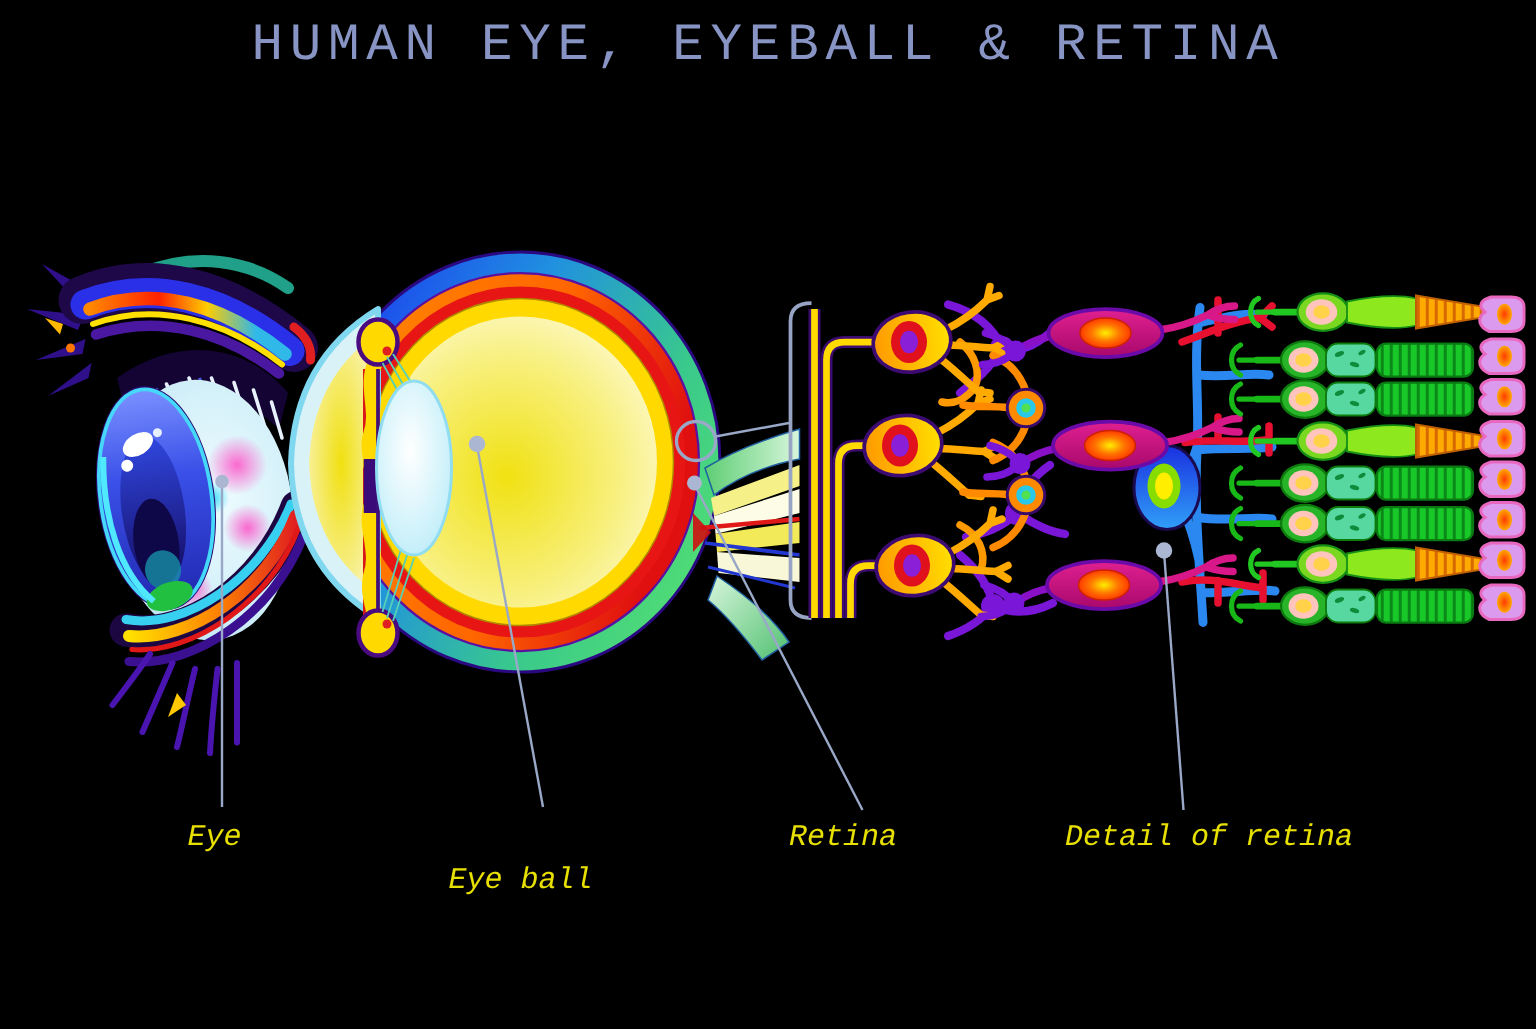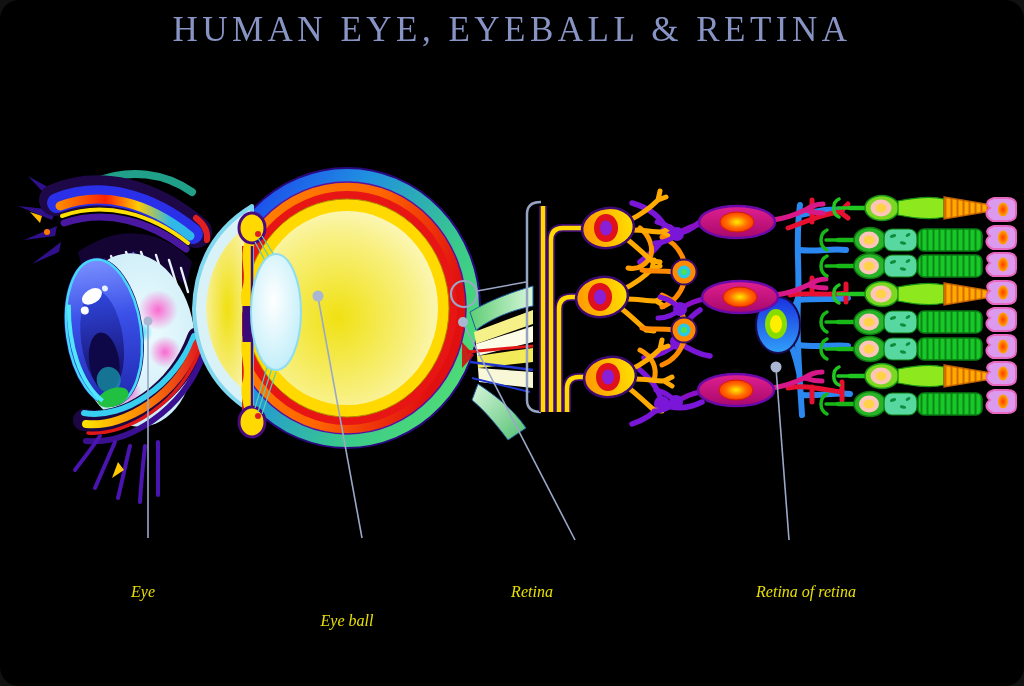--- a/index.html
+++ b/index.html
@@ -1,27 +1,27 @@
 <!DOCTYPE html>
 <html style="--bg: #000000; --title-color: #8894c4; --label-color: #e8e000; --leader: #9aa8c8;"><head>
 <meta charset="utf-8">
 <style>
   :root{
     --bg:#000000; --title-color:#8894c4; --label-color:#e8e000; --leader:#9aa8c8;
   }
   html,body{margin:0;padding:0;background:#111;}
   #stage{position:relative;width:1024px;height:686px;background:var(--bg);overflow:hidden;
-         font-family:Liberation Serif, serif;border-radius:19px;}
+         font-family:Liberation Mono, monospace;}
   #title{position:absolute;left:0;top:10px;width:100%;text-align:center;
          color:var(--title-color);font-size:35px;font-weight:400;letter-spacing:4.5px;}
-  .lbl{position:absolute;color:var(--label-color);font-style:italic;font-size:16px;
-       transform:translateX(-50%);white-space:nowrap;margin-top:36px;}
+  .lbl{position:absolute;color:var(--label-color);font-style:italic;font-size:20px;
+       transform:translateX(-50%);white-space:nowrap;}
   #lbl-eye{left:143px;top:547px;}
   #lbl-eyeball{left:347px;top:576px;}
-  #lbl-retina{left:532px;top:547px;}
+  #lbl-retina{left:562px;top:547px;}
   #lbl-detail{left:806px;top:547px;}
   svg{position:absolute;left:0;top:0;}
 </style>
 </head>
 <body>
 
 <div id="stage">
 
   <div id="title">HUMAN EYE, EYEBALL &amp; RETINA</div>
 
@@ -409,14 +409,14 @@
         <circle cx="318" cy="296" r="5.5"></circle>
         <circle cx="463" cy="322" r="5"></circle>
         <circle cx="776" cy="367" r="5.5"></circle>
       </g>
     </g>
   </svg>
 
   <div class="lbl" id="lbl-eye">Eye</div>
   <div class="lbl" id="lbl-eyeball">Eye ball</div>
   <div class="lbl" id="lbl-retina">Retina</div>
-  <div class="lbl" id="lbl-detail">Retina of retina</div>
+  <div class="lbl" id="lbl-detail">Detail of retina</div>
 </div>
 
 </body></html>

